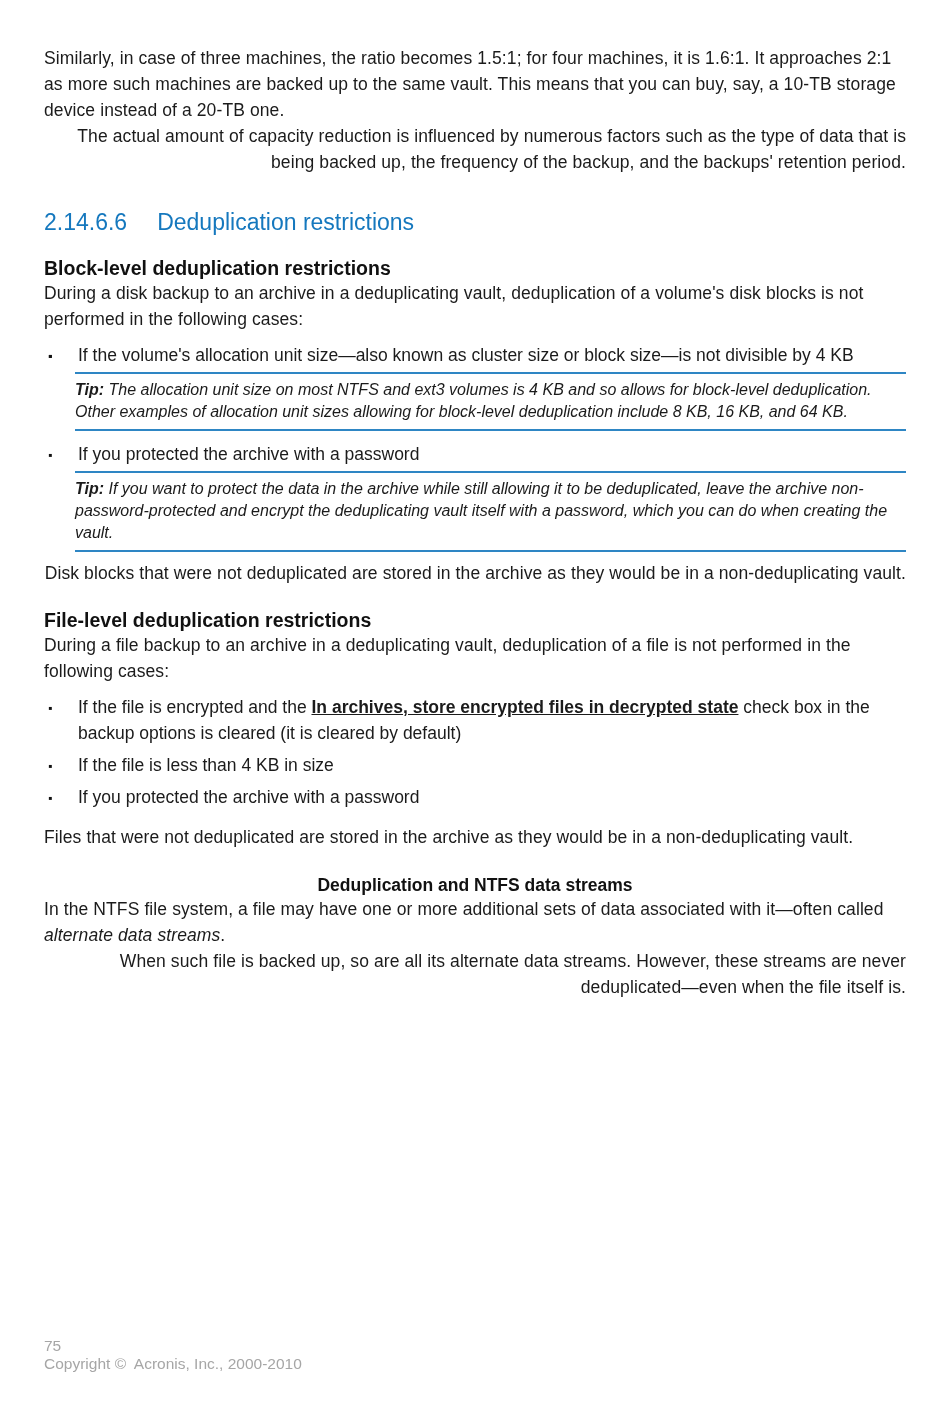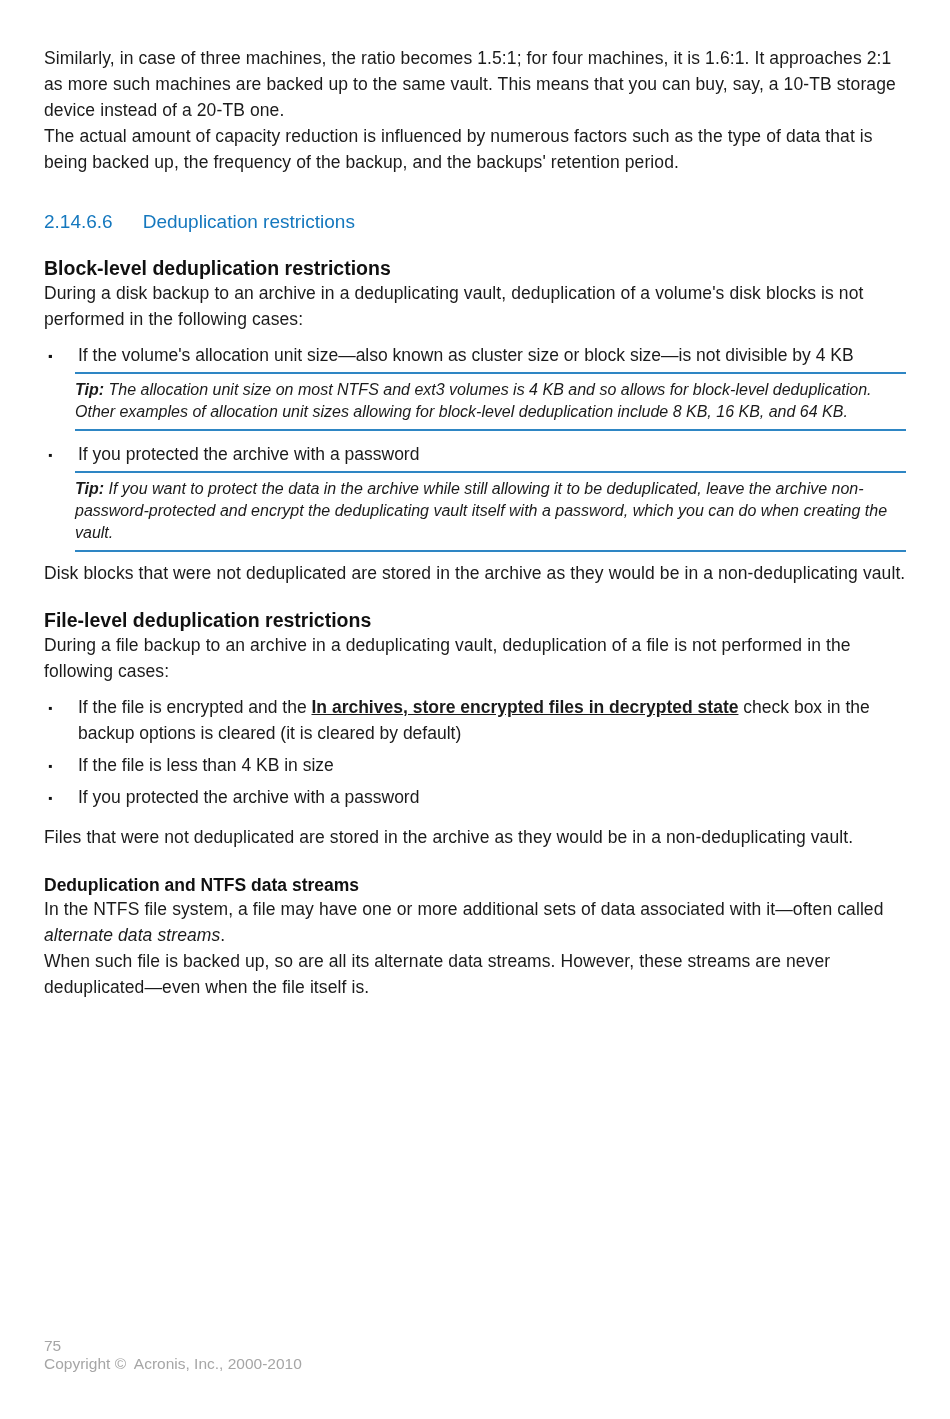--- a/index.html
+++ b/index.html
@@ -20,42 +20,43 @@
     top: 0;
     width: 862px;
     padding-top: 45px;
   }
   p.body {
     margin: 0;
     font-size: 17.5px;
     line-height: 26px;
     letter-spacing: 0.1px;
   }
-  .mt-para { margin-top: 16px; }
+  .mt-para { margin-top: 16px; text-align: right; }
   h2.section {
     margin: 32px 0 12px 0;
-    font-size: 19px;
+    font-size: 23px;
     line-height: 30px;
     font-weight: 400;
     color: #1578be;
   }
   h2.section .sec-num { margin-right: 30px; }
   h3.sub {
     margin: 19px 0 0 0;
     font-size: 19.5px;
     line-height: 24px;
     font-weight: 700;
     color: #111;
   }
   h4.minor {
     margin: 24px 0 0 0;
     font-size: 17.5px;
     line-height: 22px;
     font-weight: 700;
     color: #111;
+    text-align: center;
   }
   .after-head { margin-top: 13px; }
   ul.bullets {
     list-style: none;
     margin: 10px 0 0 0;
     padding: 0;
   }
   ul.bullets li {
     position: relative;
     padding-left: 34px;

